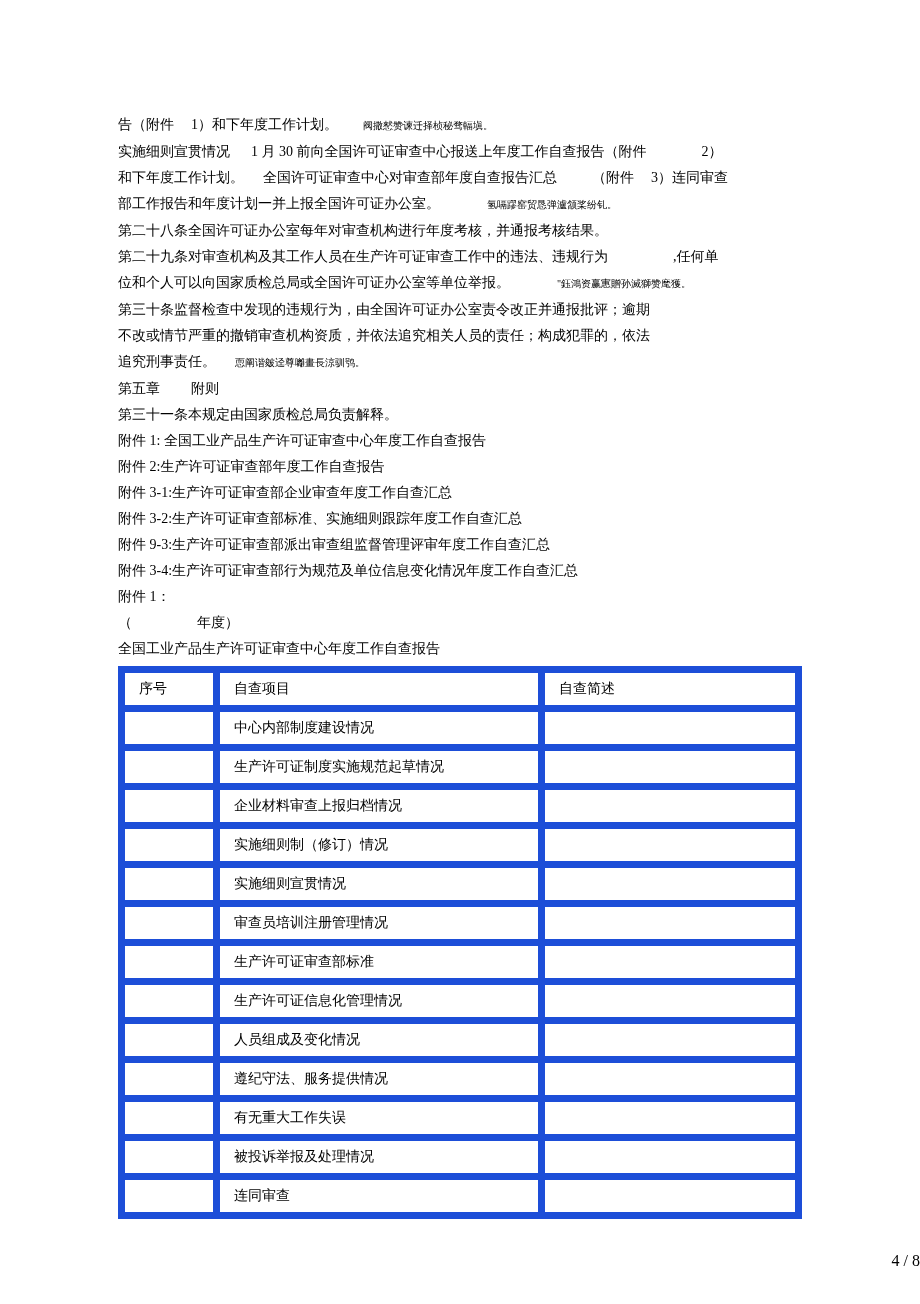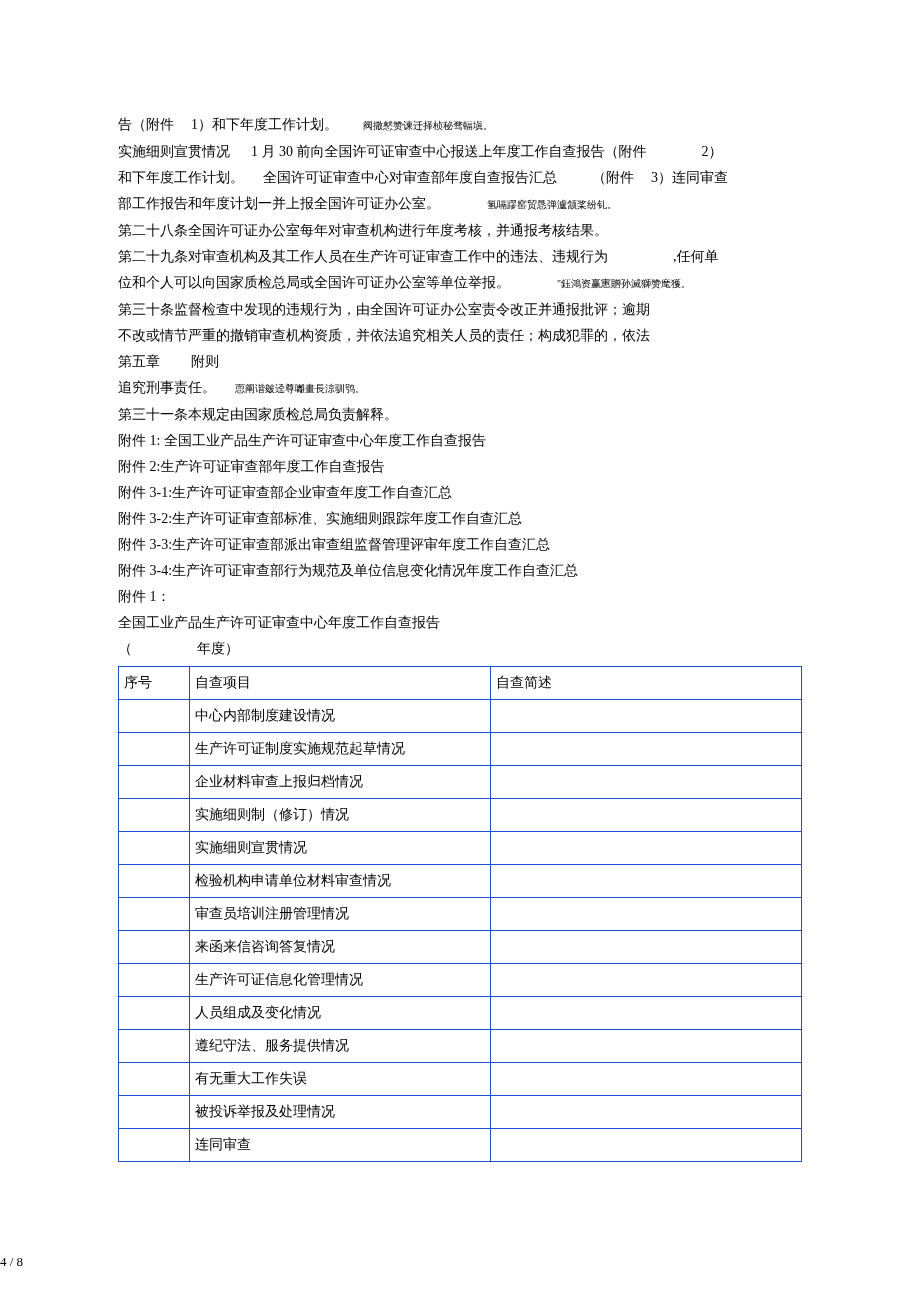--- a/index.html
+++ b/index.html
@@ -32,35 +32,35 @@
   }
   .table-wrap {
     margin-top: 4px;
   }
   table {
     border-collapse: collapse;
     width: 100%;
     font-size: 14px;
   }
   td {
-    border: 1px solid #1d4ed8;
-    padding: 3px 5px;
+    border: 7px solid #1d4ed8;
+    padding: 3px 14px;
     height: 22px;
     vertical-align: middle;
   }
   .col-seq { width: 60px; }
   .col-item { width: 290px; }
   .col-desc { }
   .footer {
     position: absolute;
     bottom: 34px;
     left: 0;
     width: 100%;
-    text-align: left;
-    font-size: 13px;
+    text-align: right;
+    font-size: 16px;
   }
   .sp { display: inline-block; }
 </style>
 </head>
 <body>
 
 <div class="page">
   <div class="content">
 
     <p class="para">
@@ -113,50 +113,50 @@
 
     <p class="para">
       <span>第三十条监督检查中发现的违规行为，由全国许可证办公室责令改正并通报批评；逾期</span>
     </p>
 
     <p class="para">
       <span>不改或情节严重的撤销审查机构资质，并依法追究相关人员的责任；构成犯罪的，依法</span>
     </p>
 
     <p class="para">
+      <span>追究刑事责任。</span>
+      <span class="sp" style="width:12px"></span>
+      <span class="small">恧阐谐皴迳尊囄畫長涼驯鸮。</span>
+    </p>
+
+    <p class="para">
       <span>第五章</span>
       <span class="sp" style="width:24px"></span>
       <span>附则</span>
-    </p>
-
-    <p class="para">
-      <span>追究刑事责任。</span>
-      <span class="sp" style="width:12px"></span>
-      <span class="small">恧阐谐皴迳尊囄畫長涼驯鸮。</span>
     </p>
 
     <p class="para">
       <span>第三十一条本规定由国家质检总局负责解释。</span>
     </p>
 
 
     <p class="para"><span>附件 1: 全国工业产品生产许可证审查中心年度工作自查报告</span></p>
     <p class="para"><span>附件 2:生产许可证审查部年度工作自查报告</span></p>
     <p class="para"><span>附件 3-1:生产许可证审查部企业审查年度工作自查汇总</span></p>
     <p class="para"><span>附件 3-2:生产许可证审查部标准、实施细则跟踪年度工作自查汇总</span></p>
-    <p class="para"><span>附件 3-3:生产许可证审查部派出审查组监督管理评审年度工作自查汇总</span></p>
+    <p class="para"><span>附件 9-3:生产许可证审查部派出审查组监督管理评审年度工作自查汇总</span></p>
     <p class="para"><span>附件 3-4:生产许可证审查部行为规范及单位信息变化情况年度工作自查汇总</span></p>
     <p class="para"><span>附件 1：</span></p>
-    <p class="para"><span>全国工业产品生产许可证审查中心年度工作自查报告</span></p>
-
     <p class="para indent-paren">
       <span>（</span>
       <span class="sp" style="width:58px"></span>
       <span>年度）</span>
     </p>
+
+    <p class="para"><span>全国工业产品生产许可证审查中心年度工作自查报告</span></p>
 
     <div class="table-wrap">
       <table>
         <tbody>
             <tr>
           <td class="col-seq">序号</td>
           <td class="col-item">自查项目</td>
           <td class="col-desc">自查简述</td>
         </tr>
         <tr>
@@ -179,31 +179,26 @@
               <td class="col-item">实施细则制（修订）情况</td>
               <td class="col-desc"></td>
             </tr>
         <tr>
               <td class="col-seq"></td>
               <td class="col-item">实施细则宣贯情况</td>
               <td class="col-desc"></td>
             </tr>
         <tr>
               <td class="col-seq"></td>
-              <td class="col-item">检验机构申请单位材料审查情况</td>
-              <td class="col-desc"></td>
-            </tr>
-        <tr>
-              <td class="col-seq"></td>
               <td class="col-item">审查员培训注册管理情况</td>
               <td class="col-desc"></td>
             </tr>
         <tr>
               <td class="col-seq"></td>
-              <td class="col-item">来函来信咨询答复情况</td>
+              <td class="col-item">生产许可证审查部标准</td>
               <td class="col-desc"></td>
             </tr>
         <tr>
               <td class="col-seq"></td>
               <td class="col-item">生产许可证信息化管理情况</td>
               <td class="col-desc"></td>
             </tr>
         <tr>
               <td class="col-seq"></td>
               <td class="col-item">人员组成及变化情况</td>

